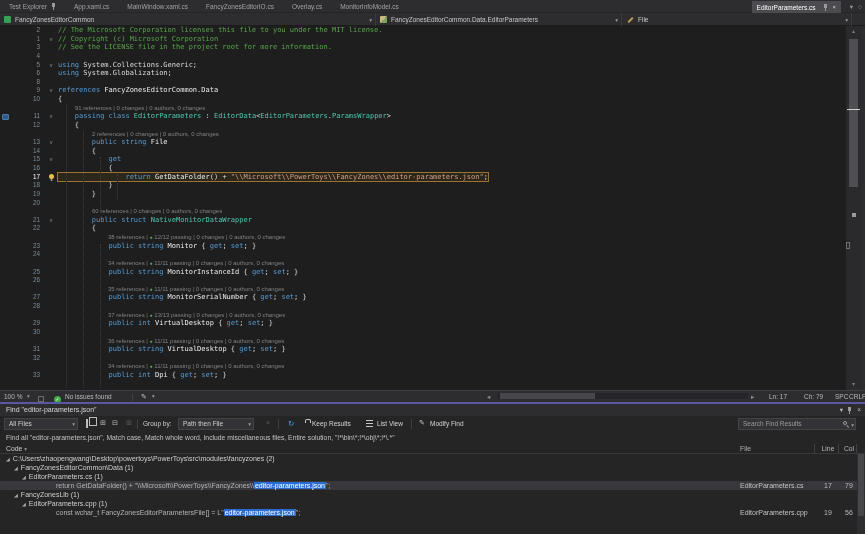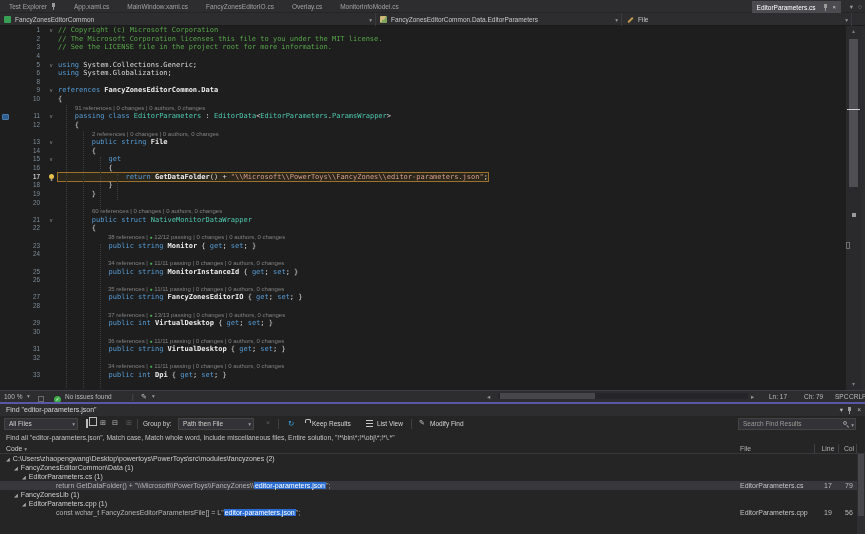--- a/index.html
+++ b/index.html
@@ -30,21 +30,21 @@
   
   #code-rows{position:absolute;left:0;top:26px;width:846px;height:364px;background:#1e1e1e;overflow:hidden}
   .crow{display:flex;height:8.64px;line-height:8.64px;align-items:center}
   .mgn{width:14px;flex:none;display:flex;align-items:center}
   .lnum{width:30px;flex:none;text-align:right;padding-right:4px;color:#7c8b98;font-size:6.3px}
   .lnum.cur{color:#fff}
   .fold{width:14px;flex:none;text-align:center;color:#8f8f8f;font-size:5.5px}
   .ctext{font-family:"DejaVu Sans Mono",monospace;font-size:7px;white-space:pre;color:#dcdcdc}
   .hlbox{outline:1px solid #9c722c;background:rgba(138,96,26,.14)}
   .tk-k{color:#569cd6}.tk-t2{color:#4ec9b0}.tk-s{color:#d69d85}.tk-c{color:#57a64a}.tk-p{color:#dcdcdc}
-  .tk-b{color:#ececec;font-weight:bold}
+  .tk-b{color:#ececec;font-weight:normal}
   .lensrow .ctext{font-family:"Liberation Sans",sans-serif;font-size:6px}
   .tk-l{color:#828282}.tk-d{color:#47b34f;font-size:5px}
   .mark-icon{display:inline-block;width:7px;height:6px;background:#2d5d8e;border:1px solid #4a7aa8;border-radius:1px;margin-left:2px}
   .bulb-icon{display:inline-block;width:5px;height:5px;border-radius:50%;background:#e7c14d;box-shadow:0 3.5px 0 -1.5px #a8a393}
   .guide{position:absolute;width:0;border-left:1px dotted #3c3c41}
 
   
   #vscroll{position:absolute;left:846px;top:26px;width:15px;height:364px;background:#2a2a2c}
   #vscroll .sb-arrow{position:absolute;left:0;width:15px;text-align:center;color:#7a7a7a;font-size:6px;height:9px;line-height:9px}
   #vs-thumb{position:absolute;left:3px;top:13px;width:9px;height:148px;background:#4f4f53}
@@ -142,29 +142,29 @@
   <div class="ncombo" id="nav-member">
     <span class="wrench-icon"></span>
     <span>File</span>
     <span class="dd">▾</span>
   </div>
 </div>
 
 <div id="code-rows">
     <div class="crow">
       <span class="mgn"></span>
+      <span class="lnum">2</span>
+      <span class="fold"></span>
+      <span class="ctext"><span class="tk-c">// The Microsoft Corporation licenses this file to you under the MIT license.</span></span>
+    </div>
+    <div class="crow">
+      <span class="mgn"></span>
       <span class="lnum">1</span>
       <span class="fold">v</span>
       <span class="ctext"><span class="tk-c">// Copyright (c) Microsoft Corporation</span></span>
-    </div>
-    <div class="crow">
-      <span class="mgn"></span>
-      <span class="lnum">2</span>
-      <span class="fold"></span>
-      <span class="ctext"><span class="tk-c">// The Microsoft Corporation licenses this file to you under the MIT license.</span></span>
     </div>
     <div class="crow">
       <span class="mgn"></span>
       <span class="lnum">3</span>
       <span class="fold"></span>
       <span class="ctext"><span class="tk-c">// See the LICENSE file in the project root for more information.</span></span>
     </div>
     <div class="crow">
       <span class="mgn"></span>
       <span class="lnum">4</span>
@@ -332,21 +332,21 @@
     <div class="crow lensrow">
       <span class="mgn"></span>
       <span class="lnum"></span>
       <span class="fold"></span>
       <span class="ctext" style="padding-left: 50px;"><span class="tk-l">35 references | </span><span class="tk-d">●</span><span class="tk-l"> 11/11 passing | 0 changes | 0 authors, 0 changes</span></span>
     </div>
     <div class="crow">
       <span class="mgn"></span>
       <span class="lnum">27</span>
       <span class="fold"></span>
-      <span class="ctext"><span class="tk-p">            </span><span class="tk-k">public string</span><span class="tk-b"> FancyZonesEditorIO</span><span class="tk-p"> { </span><span class="tk-k">get</span><span class="tk-p">; </span><span class="tk-k">set</span><span class="tk-p">; }</span></span>
+      <span class="ctext"><span class="tk-p">            </span><span class="tk-k">public string</span><span class="tk-b"> MonitorSerialNumber</span><span class="tk-p"> { </span><span class="tk-k">get</span><span class="tk-p">; </span><span class="tk-k">set</span><span class="tk-p">; }</span></span>
     </div>
     <div class="crow">
       <span class="mgn"></span>
       <span class="lnum">28</span>
       <span class="fold"></span>
       <span class="ctext"></span>
     </div>
     <div class="crow lensrow">
       <span class="mgn"></span>
       <span class="lnum"></span>

